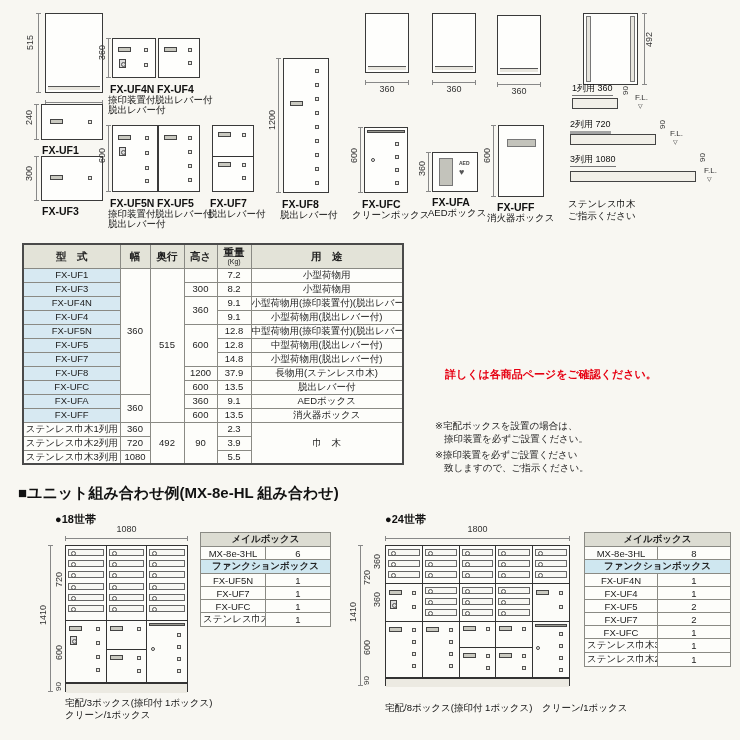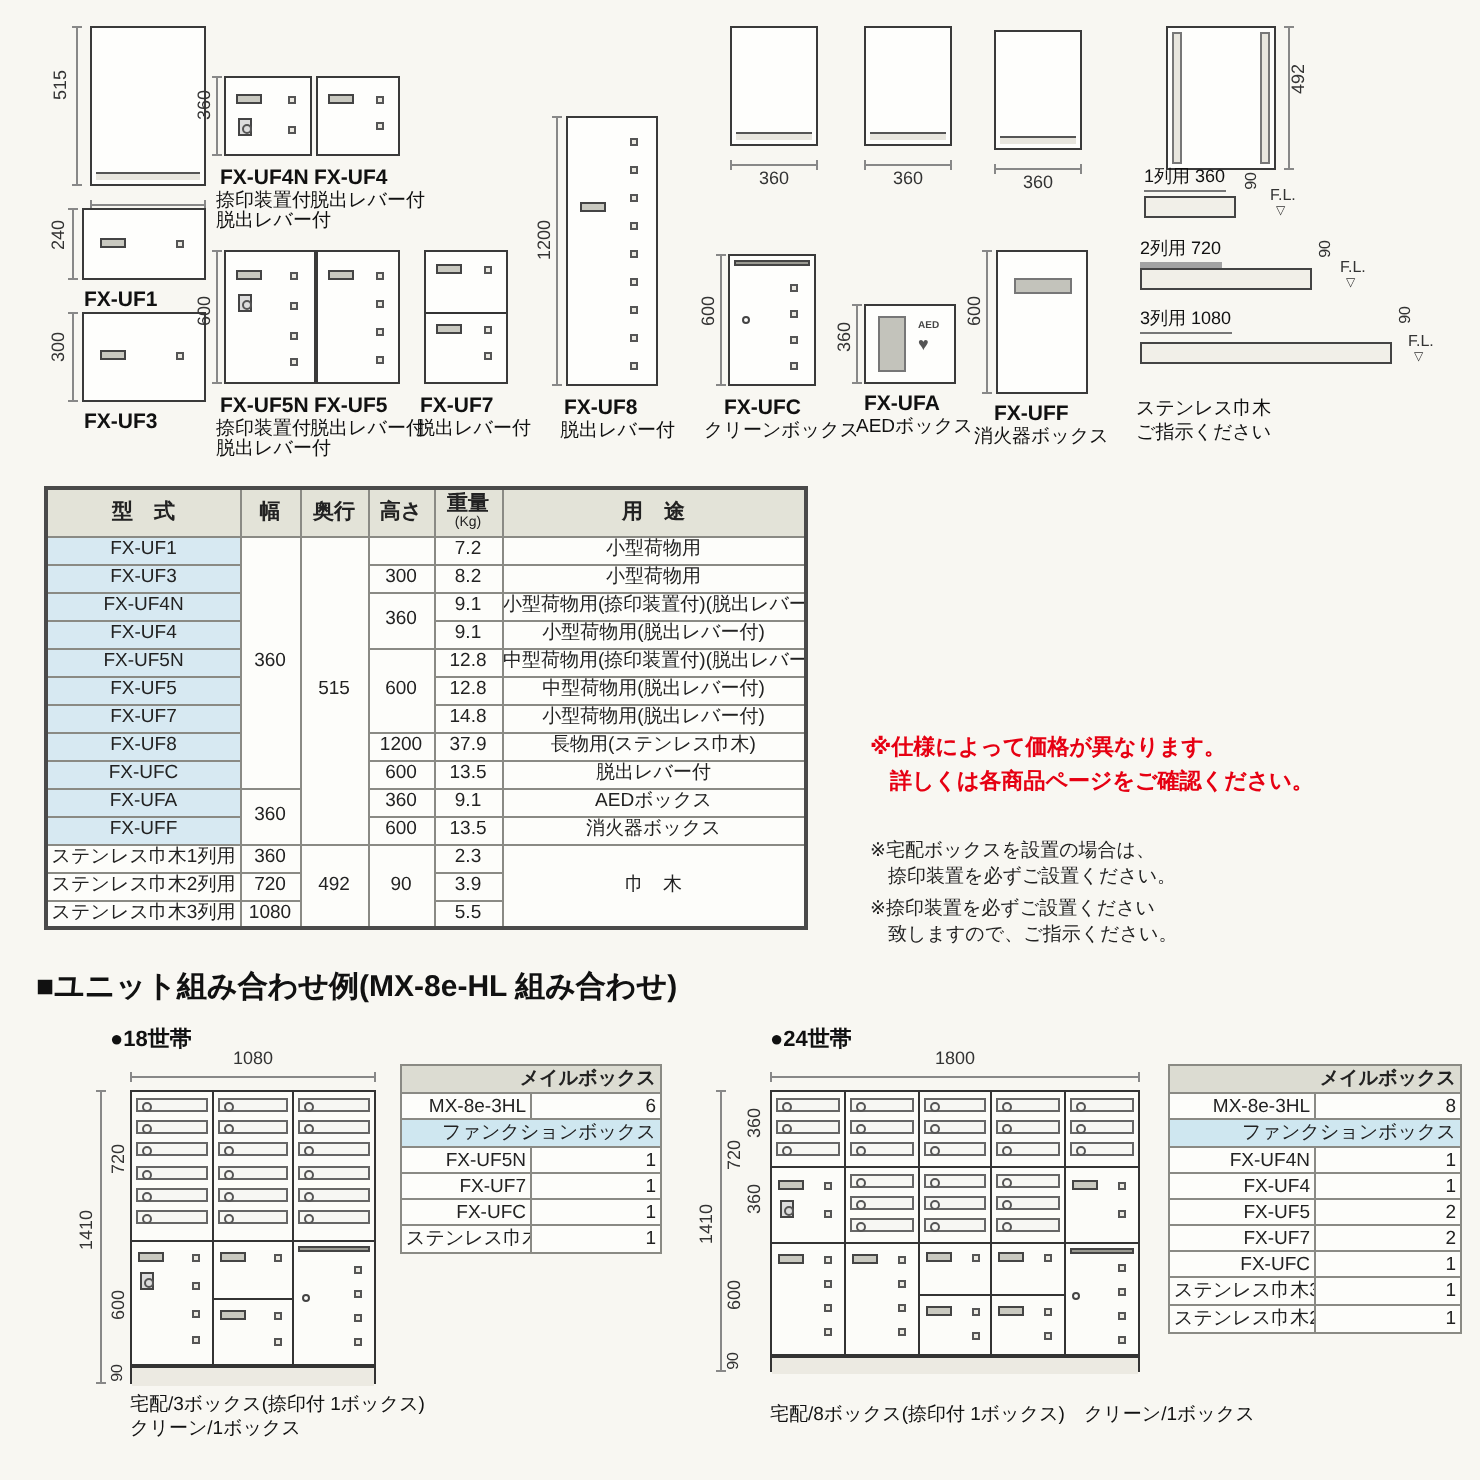--- a/index.html
+++ b/index.html
@@ -47,23 +47,23 @@
   .mcol{flex:1;border-right:1.2px solid #333;padding-top:3px}
   .band>*:last-child{border-right:none}
   .mgroup{display:flex;flex:3;border-right:1.2px solid #333}
   .mgroup .mcol:last-child{border-right:none}
   .mslot{height:7px;border:1px solid #666;margin:0 2px 4.2px;position:relative;background:#f7f7f3}
   .mslot::before{content:"";position:absolute;left:2px;top:1px;width:3px;height:3px;border:1px solid #555;border-radius:50%}
   .pcell{flex:1;position:relative;border-right:1.2px solid #333}
   .cbase{border-top:1.5px solid #333;background:#eceae2}
   .ccap{position:absolute;font-size:9.5px;color:#111;line-height:12px;white-space:nowrap}
   .ptable{position:absolute;border-collapse:collapse;background:#fdfdfa;border:1.5px solid #666;table-layout:fixed}
-  .ptable td{border:1px solid #8a8a84;font-size:9.5px;height:13px;text-align:right;padding:0 2px;white-space:nowrap;overflow:hidden;color:#222}
+  .ptable td{border:1px solid #8a8a84;font-size:9.5px;height:13px;text-align:center;padding:0 2px;white-space:nowrap;overflow:hidden;color:#222}
   .ptable .ph{background:#dcdcd2;font-weight:bold}
-  .ptable .pf{background:#cfe7f0;font-weight:normal}
+  .ptable .pf{background:#cfe7f0;font-weight:bold}
   .qty{width:17px}
 </style>
 </head>
 <body>
 
 <div class="g" style="left:28px;top:10px">
   <div class="vline" style="left:8px;top:3px;height:80px"></div>
   <span class="vdim" style="left:-2px;top:25px">515</span>
   <div class="dbox" style="left:17px;top:3px;width:58px;height:80px">
       <div class="pbase"></div>
@@ -371,21 +371,20 @@
       </tr>
     <tr>
         <td>ステンレス巾木3列用</td>
         <td>1080</td>
         <td>5.5</td>
       </tr>
   </tbody>
 </table>
 
 <div class="g" style="left:435px;top:366px">
-  <div class="rednote">※仕様によって価格が異なります。</div>
   <div class="rednote" style="padding-left:10px">詳しくは各商品ページをご確認ください。</div>
 </div>
 <div class="g" style="left:435px;top:420px">
   <div class="bnote">※宅配ボックスを設置の場合は、</div>
   <div class="bnote ind">捺印装置を必ずご設置ください。</div>
   <div class="bnote" style="margin-top:4px">※捺印装置を必ずご設置ください</div>
   <div class="bnote ind">致しますので、ご指示ください。</div>
 </div>
 
 <div id="combo-title">■ユニット組み合わせ例(MX-8e-HL 組み合わせ)</div>

